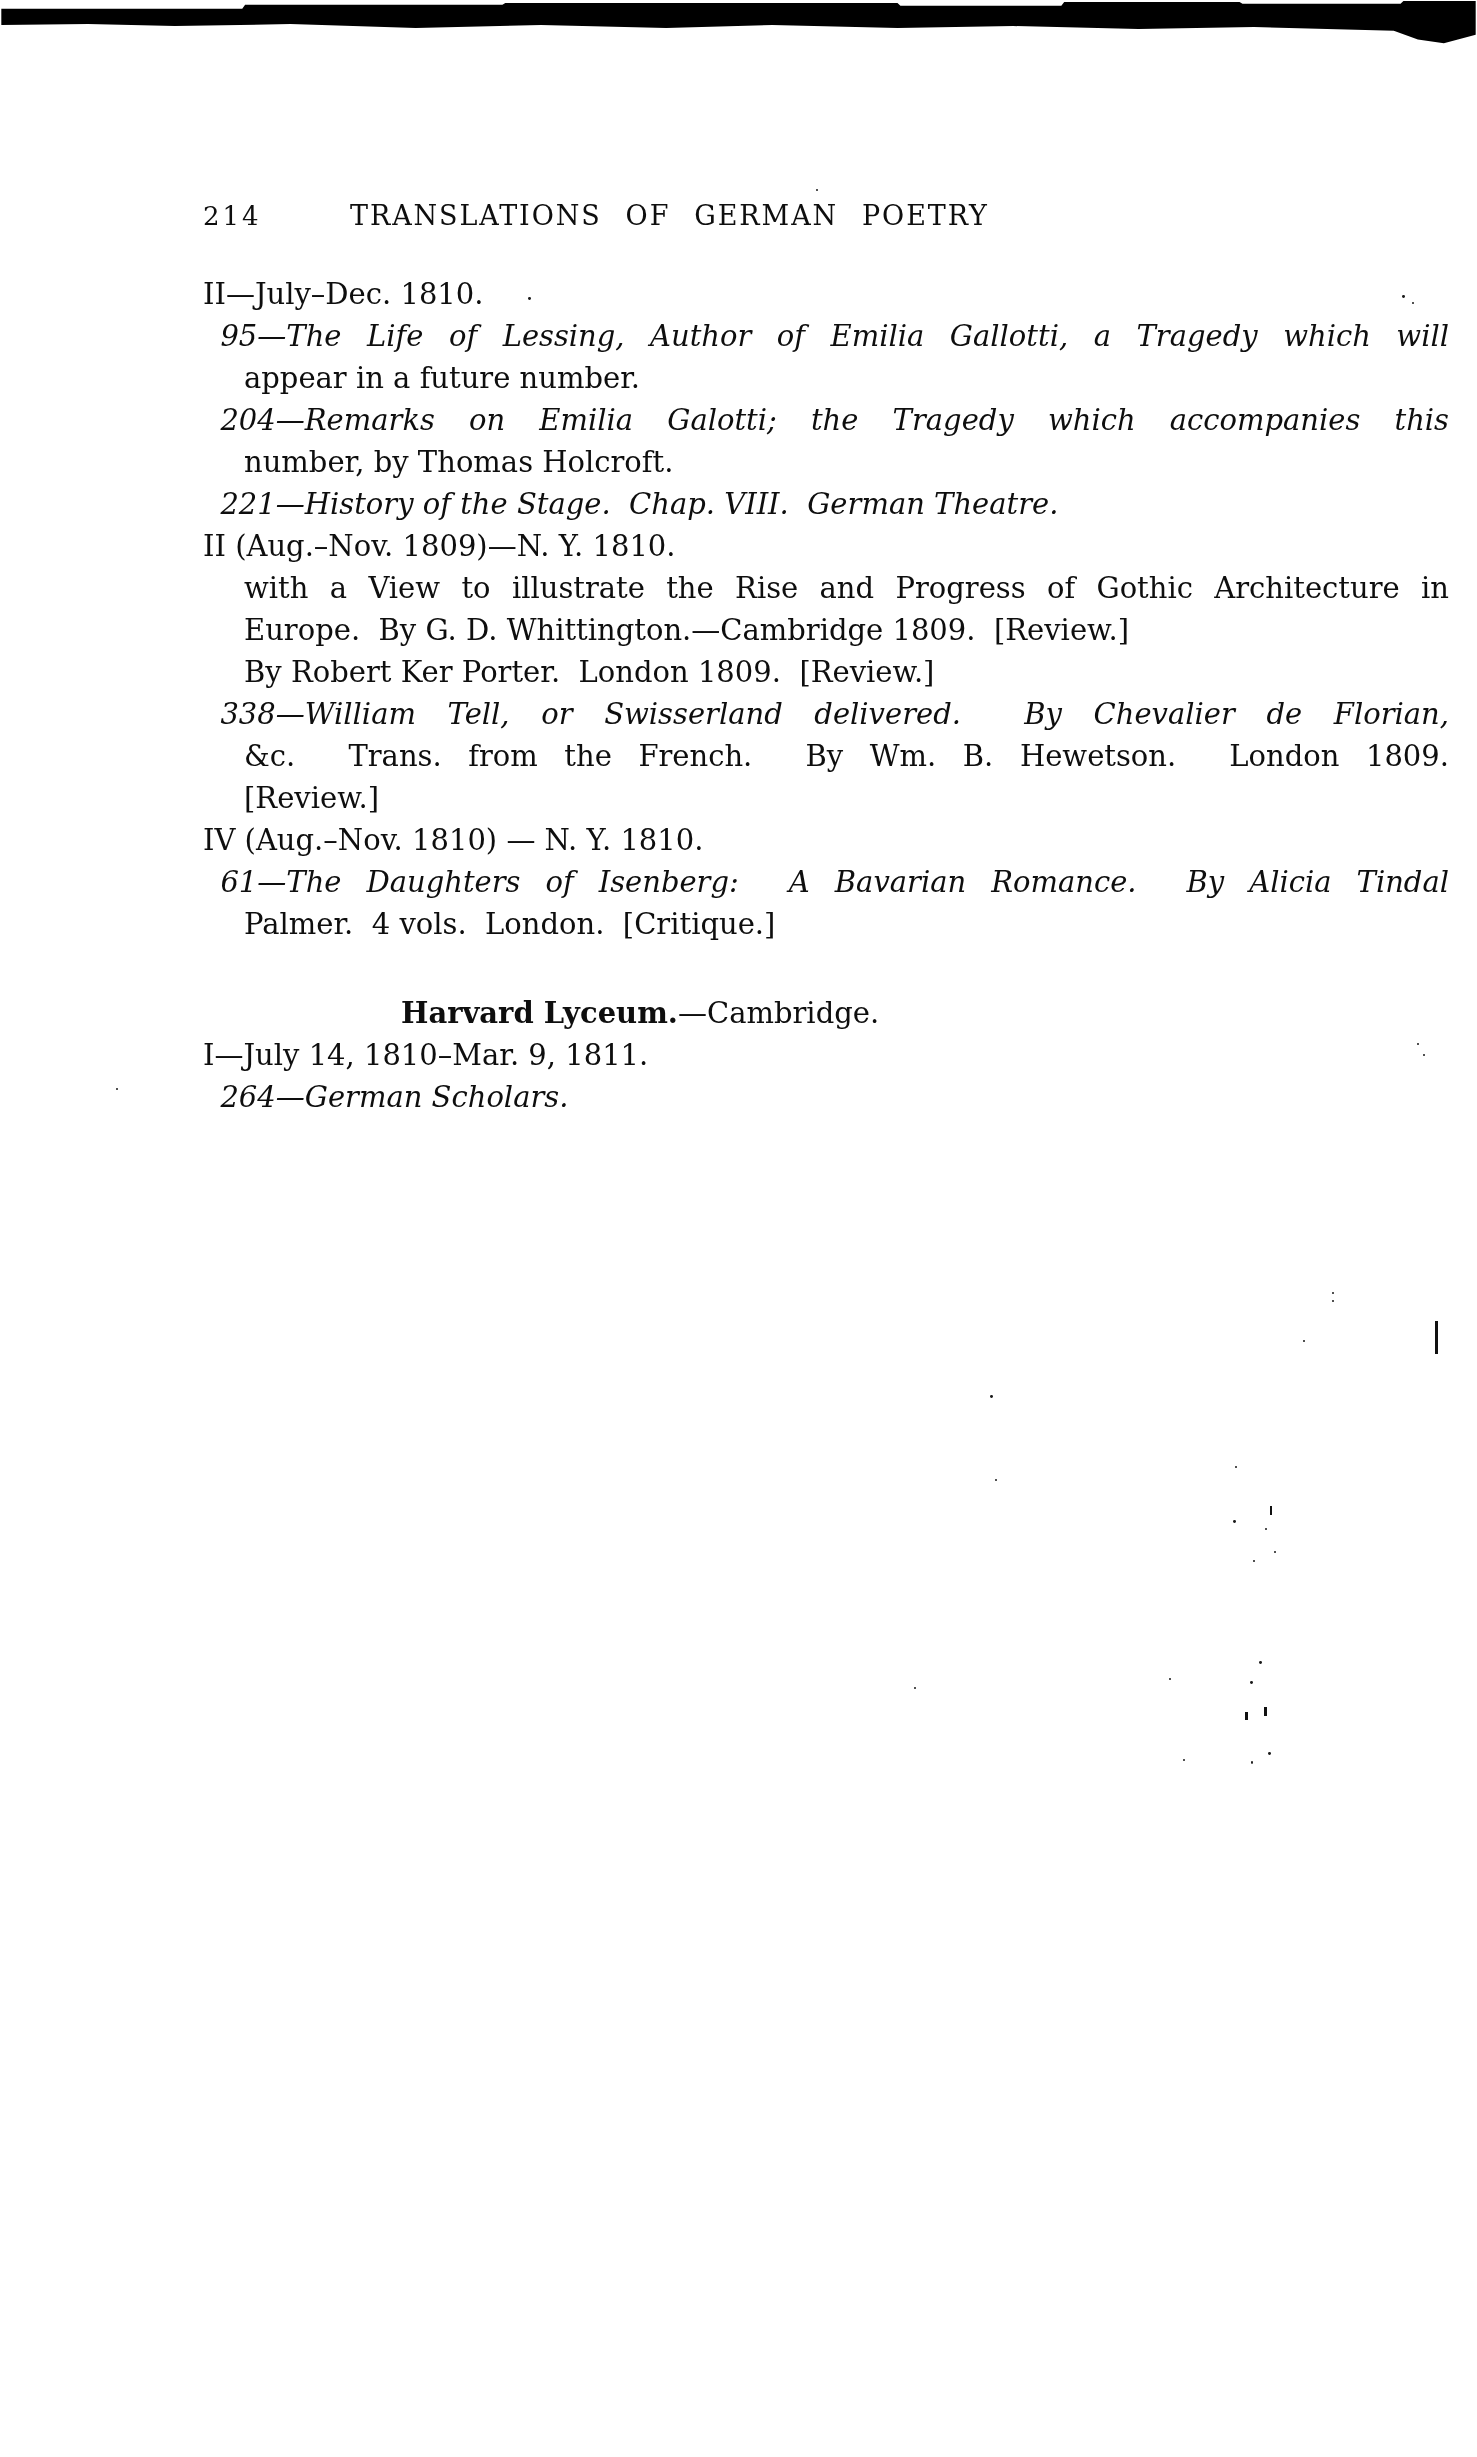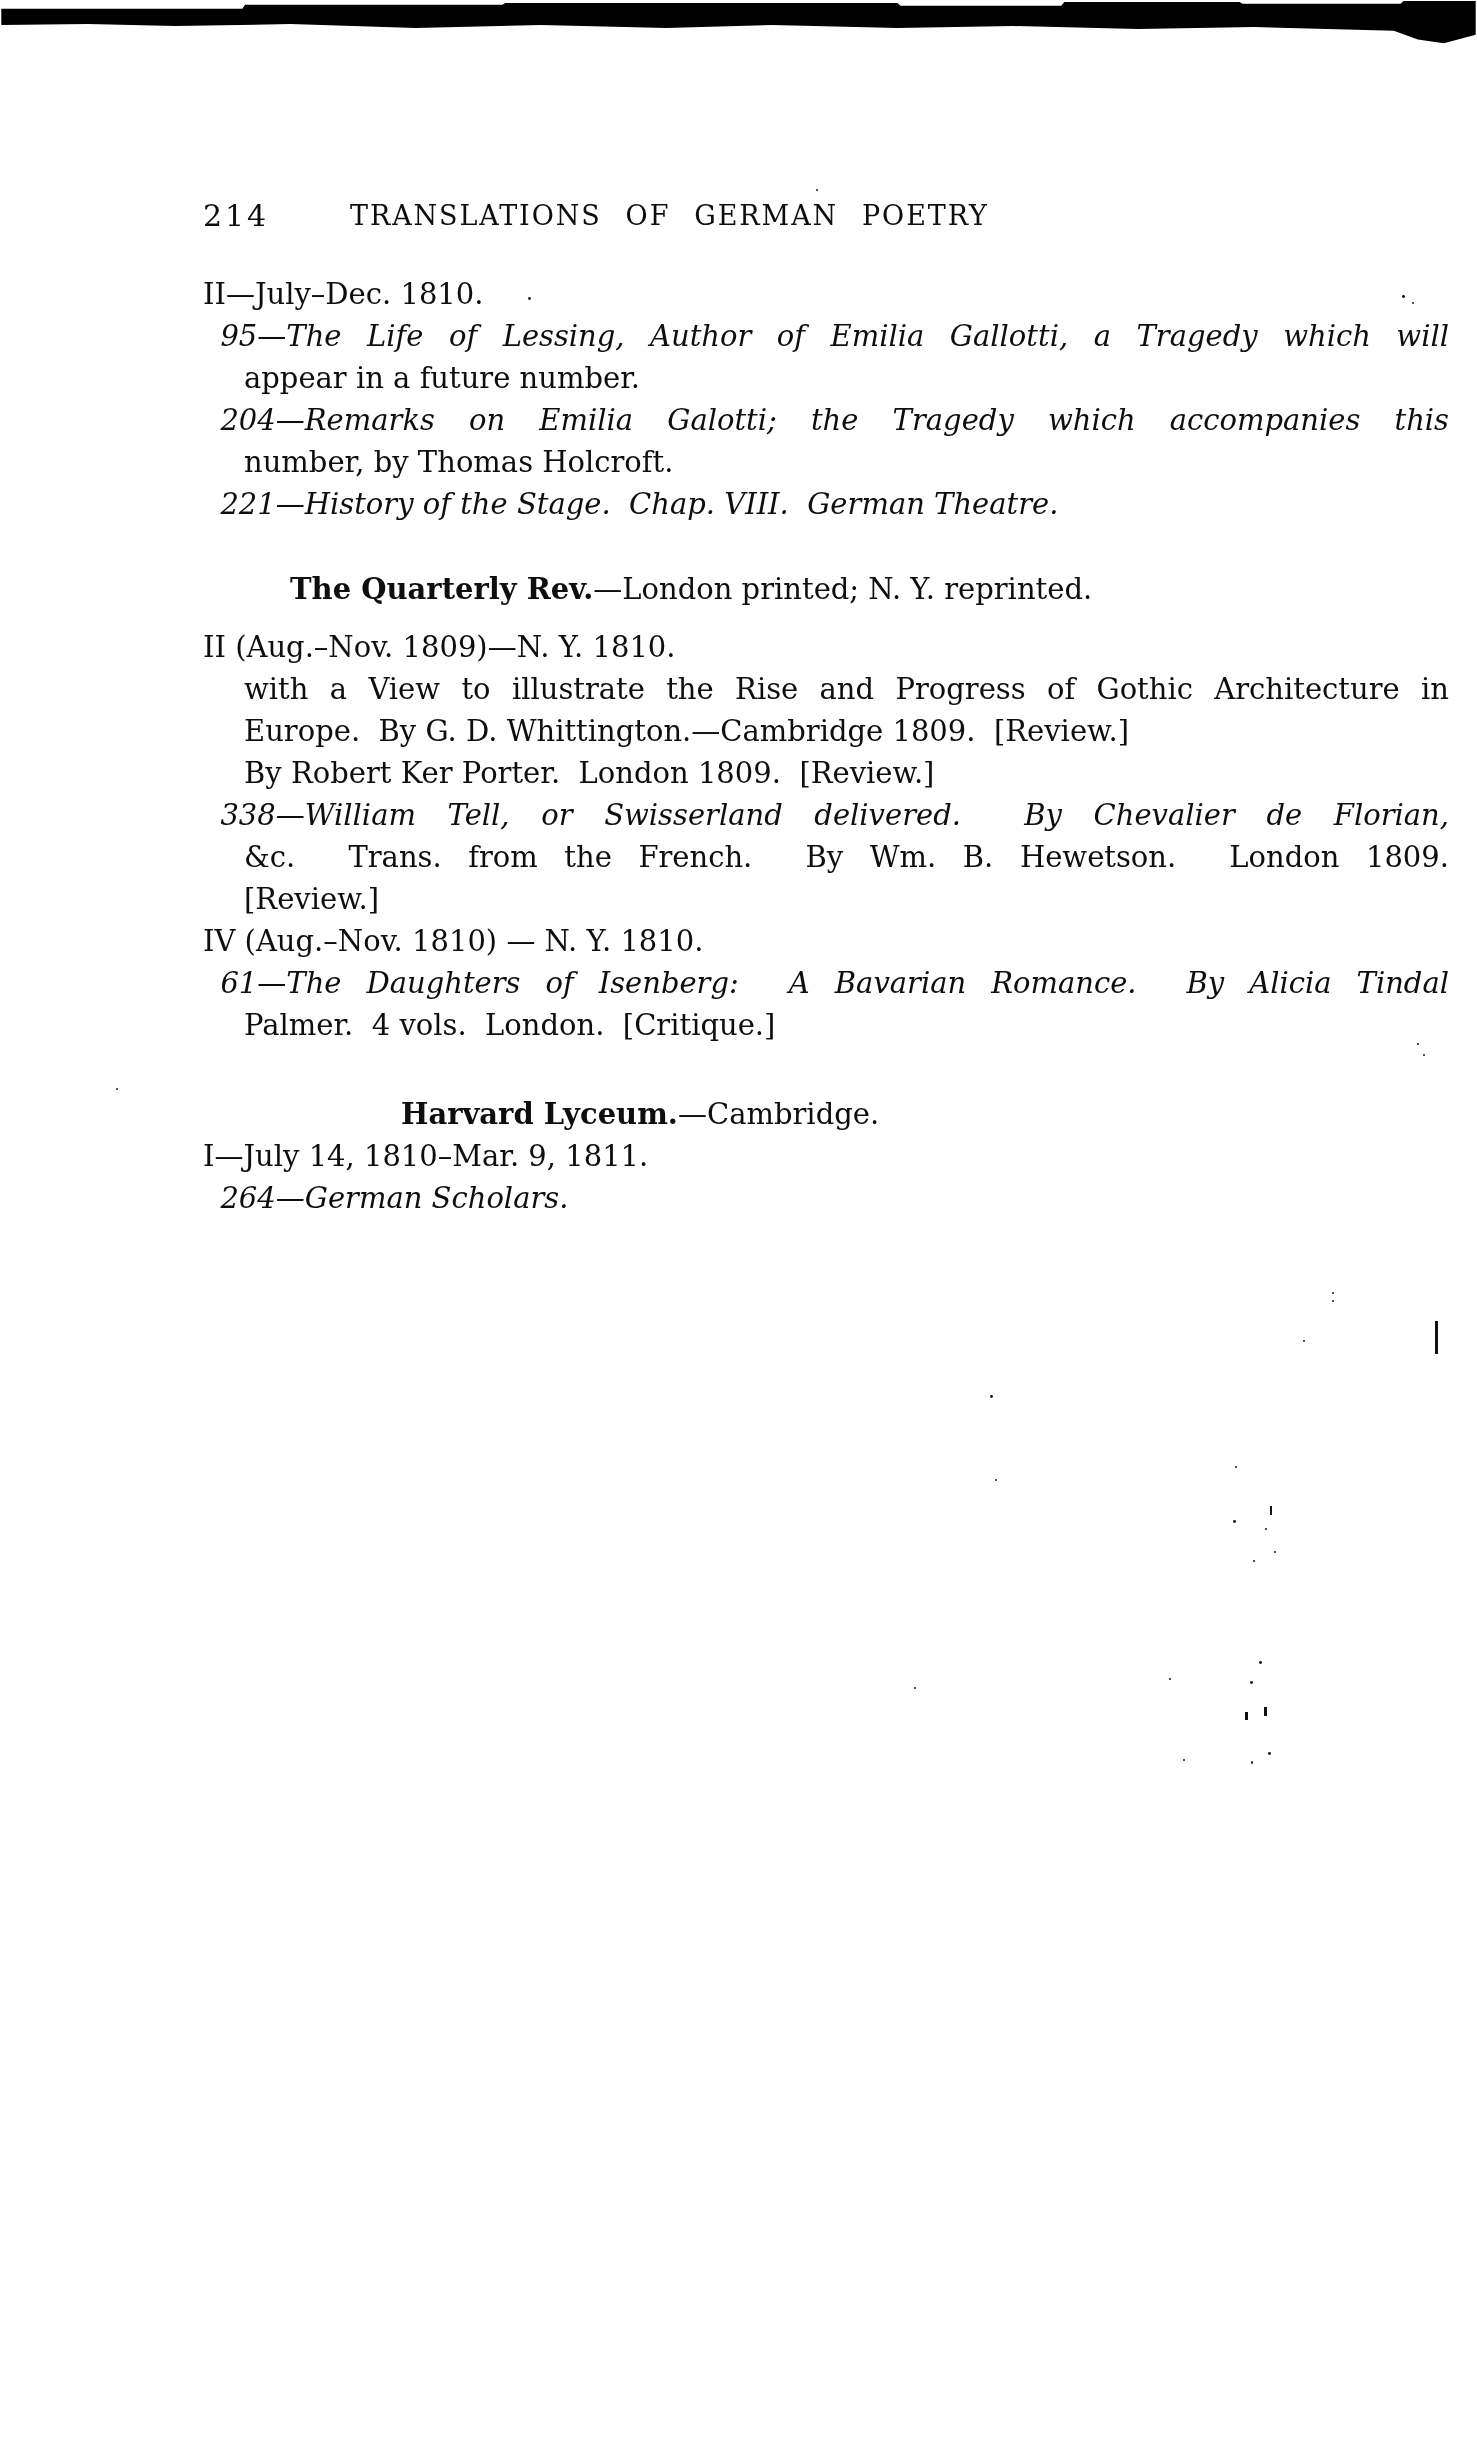--- a/index.html
+++ b/index.html
@@ -7,21 +7,21 @@
     width:1477px;height:2457px;position:relative;overflow:hidden;
     background:#ffffff;
     font-family:"DejaVu Serif","Liberation Serif",serif;
     color:#0e0e0e;
   }
   .page{position:absolute;inset:0;}
   
   .scan-band{position:absolute;top:0;left:0;display:block;}
   
   .page-header{position:absolute;top:195px;left:0;width:1477px;height:42px;}
-  .page-num{position:absolute;left:203px;top:0;font-size:30px;line-height:42px;letter-spacing:2.9px;}
+  .page-num{position:absolute;left:203px;top:0;font-size:26px;line-height:42px;letter-spacing:2.9px;}
   .running-title{position:absolute;left:350px;top:0;font-size:27px;line-height:42px;letter-spacing:1.9px;word-spacing:13.5px;}
   
   .content{position:absolute;left:203px;top:273px;width:1246px;}
   .line{
     font-size:29px;line-height:42px;white-space:pre-wrap;
     text-align:left;
   }
   .roman{padding-left:0;}
   .entry{padding-left:17.4px;font-style:italic;}
   .cont{padding-left:41px;}
@@ -53,23 +53,20 @@
 
   <main class="content">
 
     <div class="line roman">II—July–Dec. 1810.</div>
     <div class="line entry j">95—The Life of Lessing, Author of Emilia Gallotti, a Tragedy which will</div>
     <div class="line cont">appear in a future number.</div>
     <div class="line entry j">204—Remarks on Emilia Galotti; the Tragedy which accompanies this</div>
     <div class="line cont">number, by Thomas Holcroft.</div>
     <div class="line entry">221—History of the Stage.  Chap. VIII.  German Theatre.</div>
 
-    <div class="heading heading-quarterly">
-      <span class="hb">The Quarterly Rev.</span><span class="hr">—London printed; N. Y. reprinted.</span>
-    </div>
     <div class="line roman">II (Aug.–Nov. 1809)—N. Y. 1810.</div>
     <div class="line cont j">with a View to illustrate the Rise and Progress of Gothic Architecture in</div>
     <div class="line cont">Europe.  By G. D. Whittington.—Cambridge 1809.  [Review.]</div>
     <div class="line cont">By Robert Ker Porter.  London 1809.  [Review.]</div>
     <div class="line entry j">338—William Tell, or Swisserland delivered.  By Chevalier de Florian,</div>
     <div class="line cont j">&amp;c.  Trans. from the French.  By Wm. B. Hewetson.  London 1809.</div>
     <div class="line cont">[Review.]</div>
     <div class="line roman">IV (Aug.–Nov. 1810) — N. Y. 1810.</div>
     <div class="line entry j">61—The Daughters of Isenberg:  A Bavarian Romance.  By Alicia Tindal</div>
     <div class="line cont">Palmer.  4 vols.  London.  [Critique.]</div>

